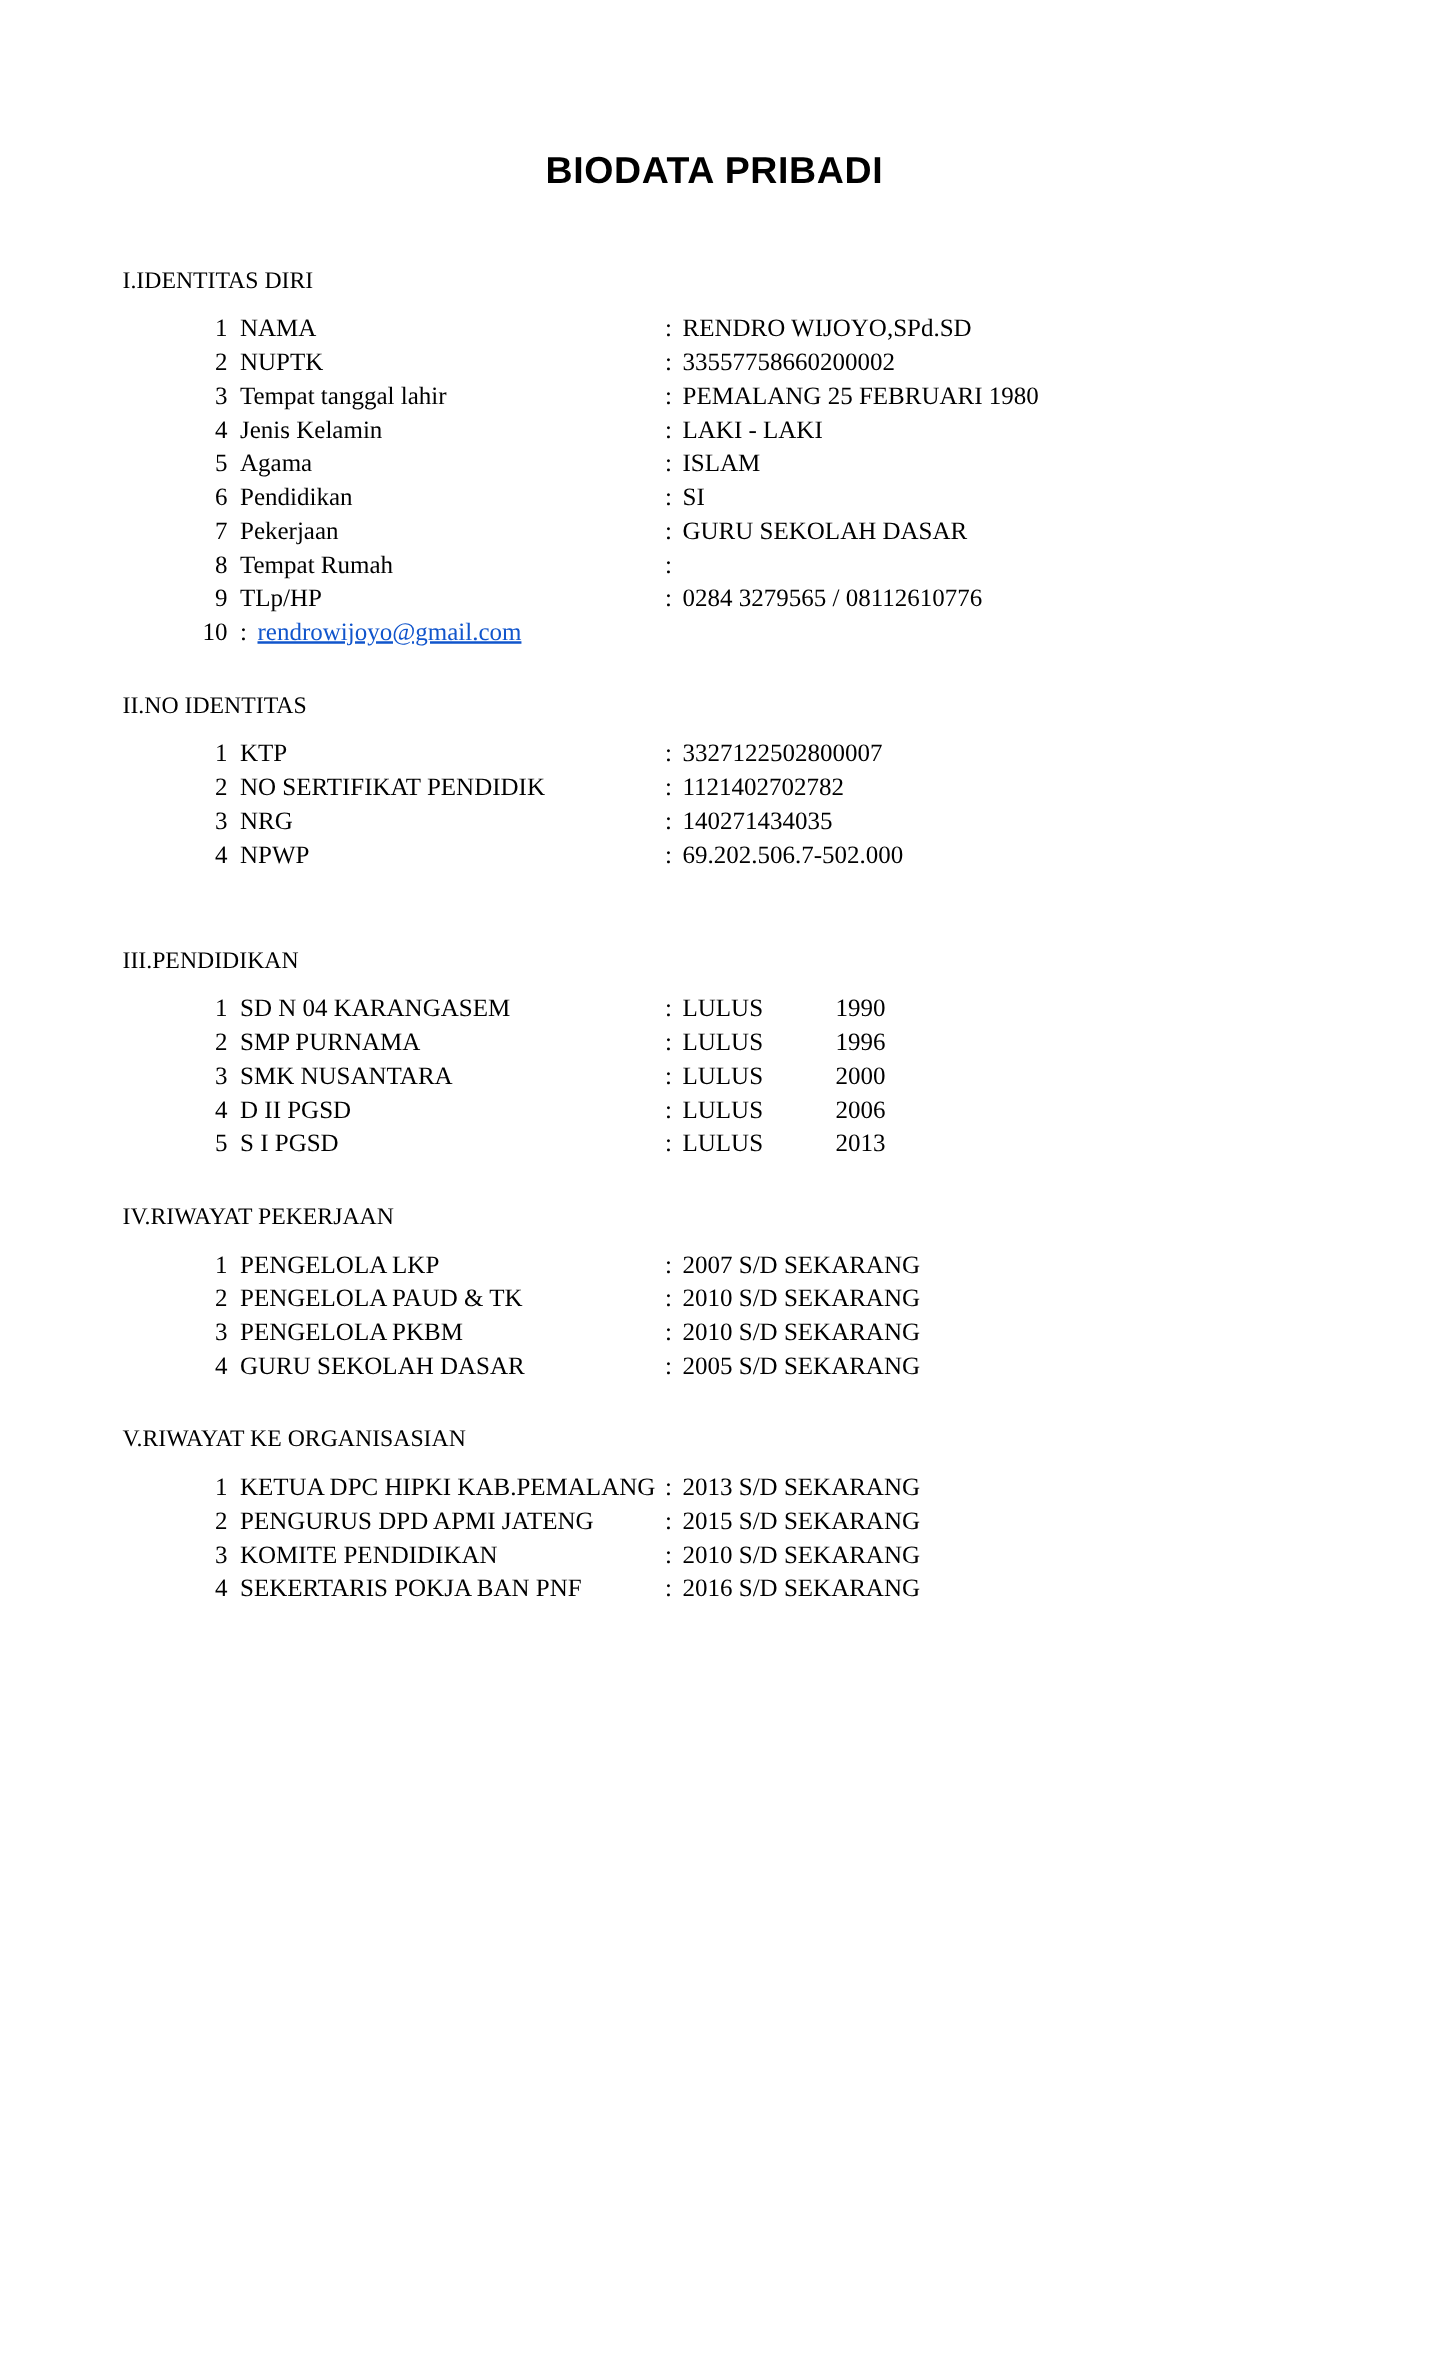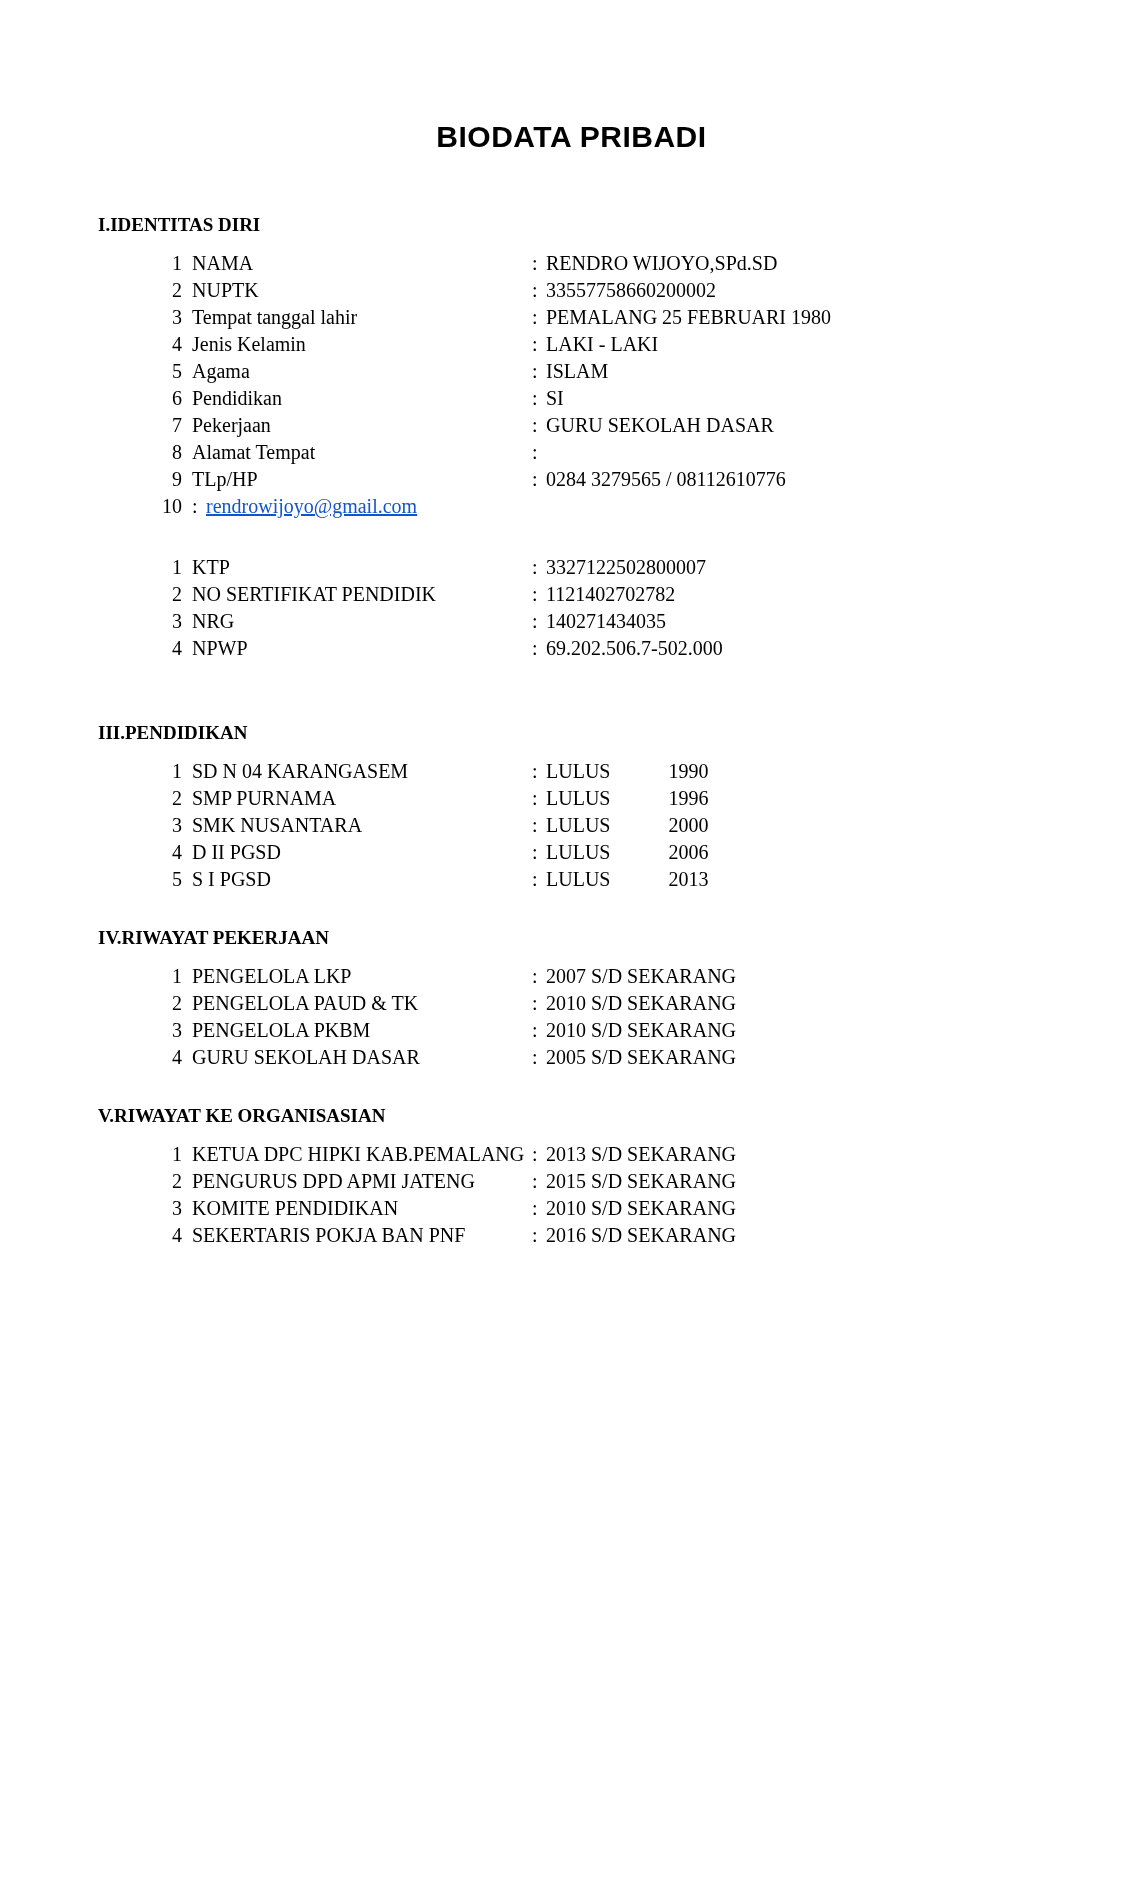--- a/index.html
+++ b/index.html
@@ -26,21 +26,21 @@
     font-weight: bold;
     font-size: 30px;
     letter-spacing: 0.5px;
     margin: 0 0 60px 0;
   }
   .section {
     margin-bottom: 10px;
   }
   .section-heading {
     font-family: "Liberation Serif", serif;
-    font-weight: bold;
+    font-weight: normal;
     font-size: 19px;
     margin: 0 0 14px 0;
     padding-left: 8px;
   }
   .rows {
     margin: 0 0 34px 0;
     padding-left: 60px;
   }
   .row {
     display: flex;
@@ -129,38 +129,39 @@
         <span class="value">SI</span>
       </div>
       <div class="row">
         <span class="num">7</span>
         <span class="label">Pekerjaan</span>
         <span class="colon">:</span>
         <span class="value">GURU SEKOLAH DASAR</span>
       </div>
       <div class="row">
         <span class="num">8</span>
-        <span class="label">Alamat Tempat</span>
+        <span class="label">Tempat Rumah</span>
         <span class="colon">:</span>
       </div>
       <div class="row">
         <span class="num">9</span>
         <span class="label">TLp/HP</span>
         <span class="colon">:</span>
         <span class="value">0284 3279565 / 08112610776</span>
       </div>
       <div class="row">
         <span class="num">10</span>
         <span class="colon">:</span>
         <span class="value link">rendrowijoyo@gmail.com</span>
       </div>
     </div>
   </div>
 
   <div class="section">
+    <div class="section-heading">II.NO IDENTITAS</div>
     <div class="rows">
       <div class="row">
         <span class="num">1</span>
         <span class="label">KTP</span>
         <span class="colon">:</span>
         <span class="value">3327122502800007</span>
       </div>
       <div class="row">
         <span class="num">2</span>
         <span class="label">NO SERTIFIKAT PENDIDIK</span>

